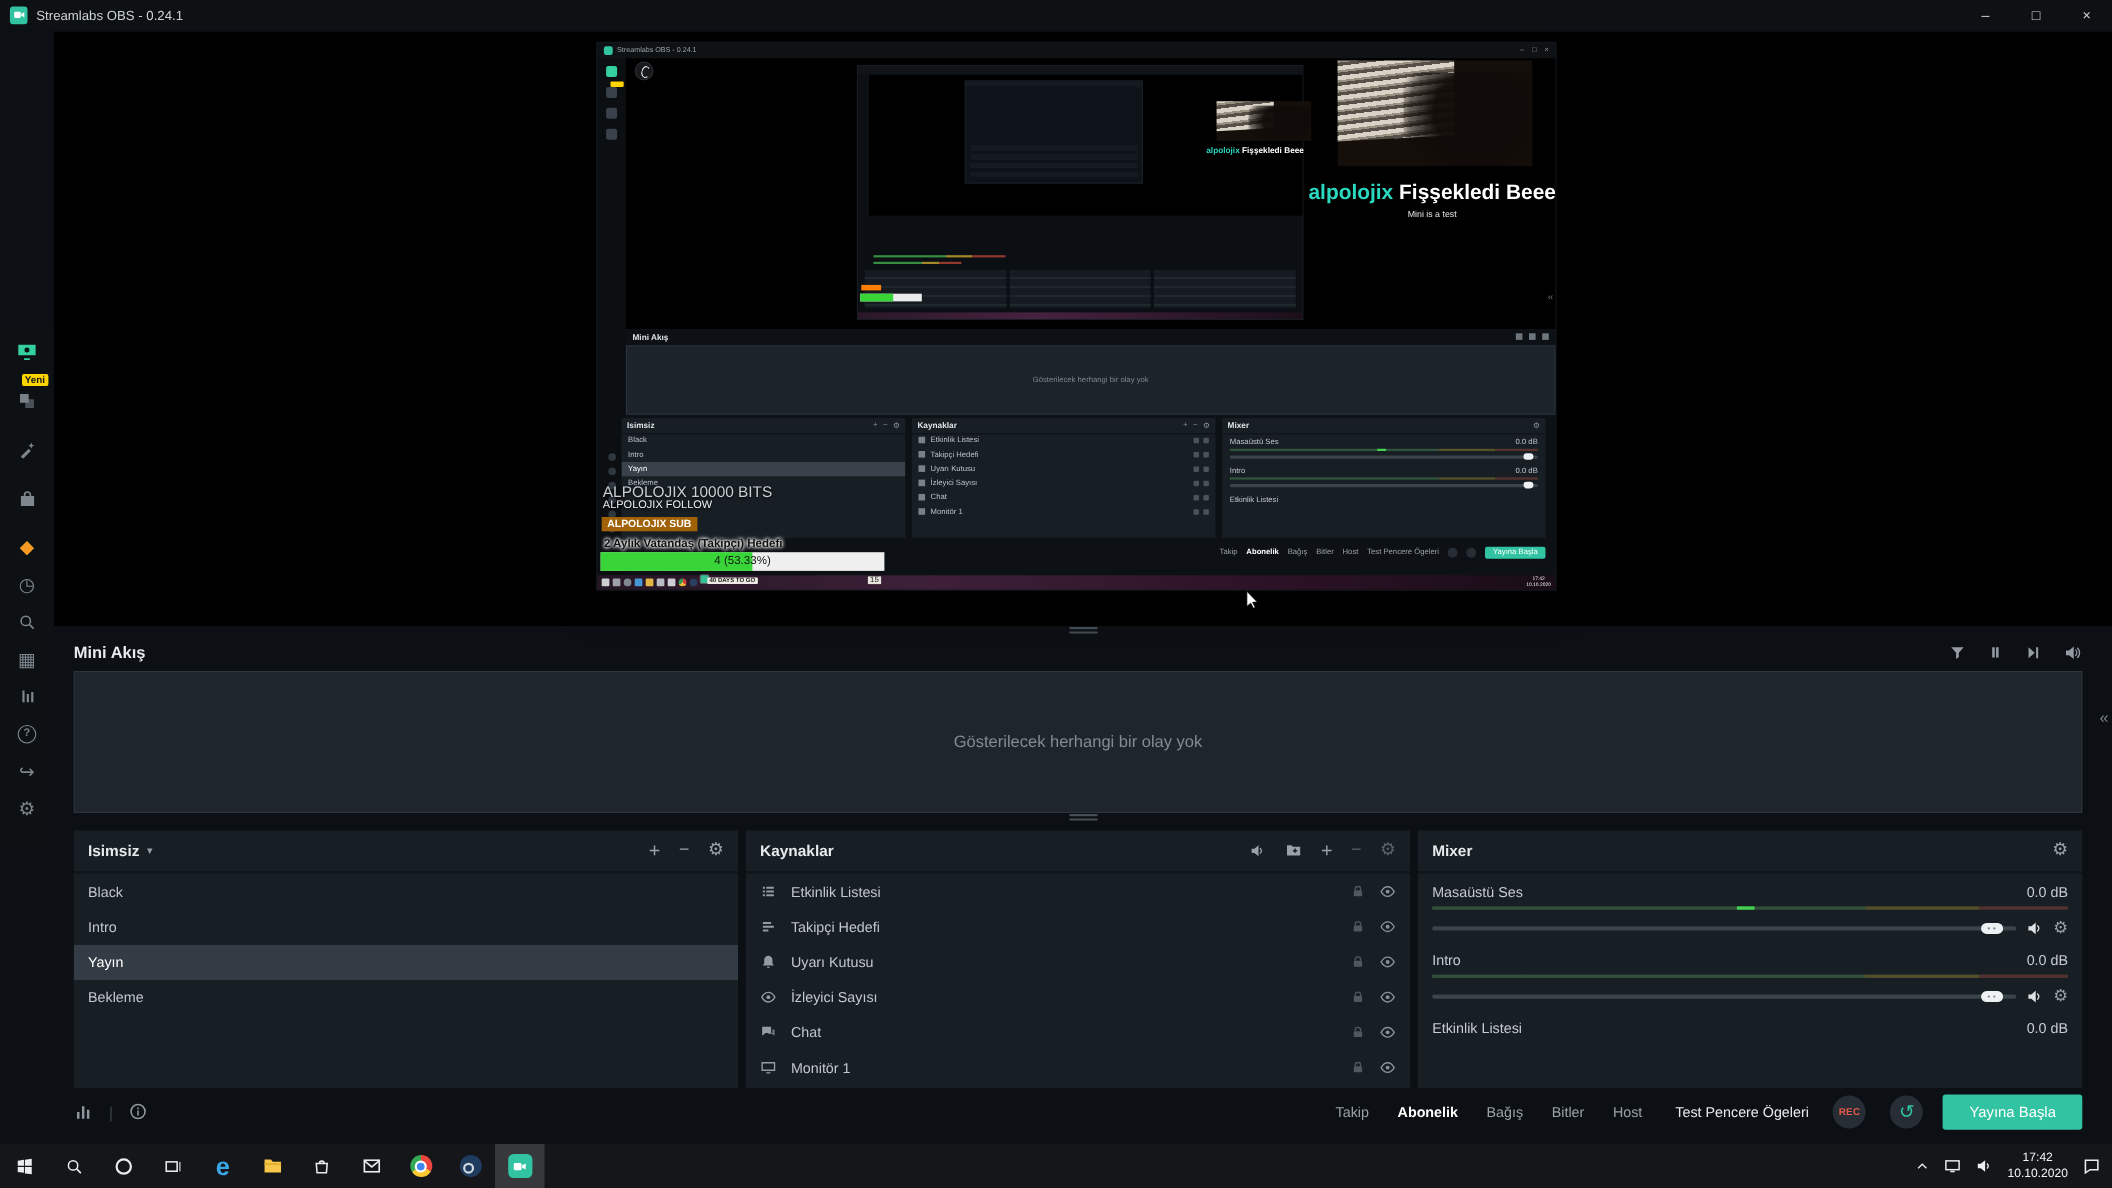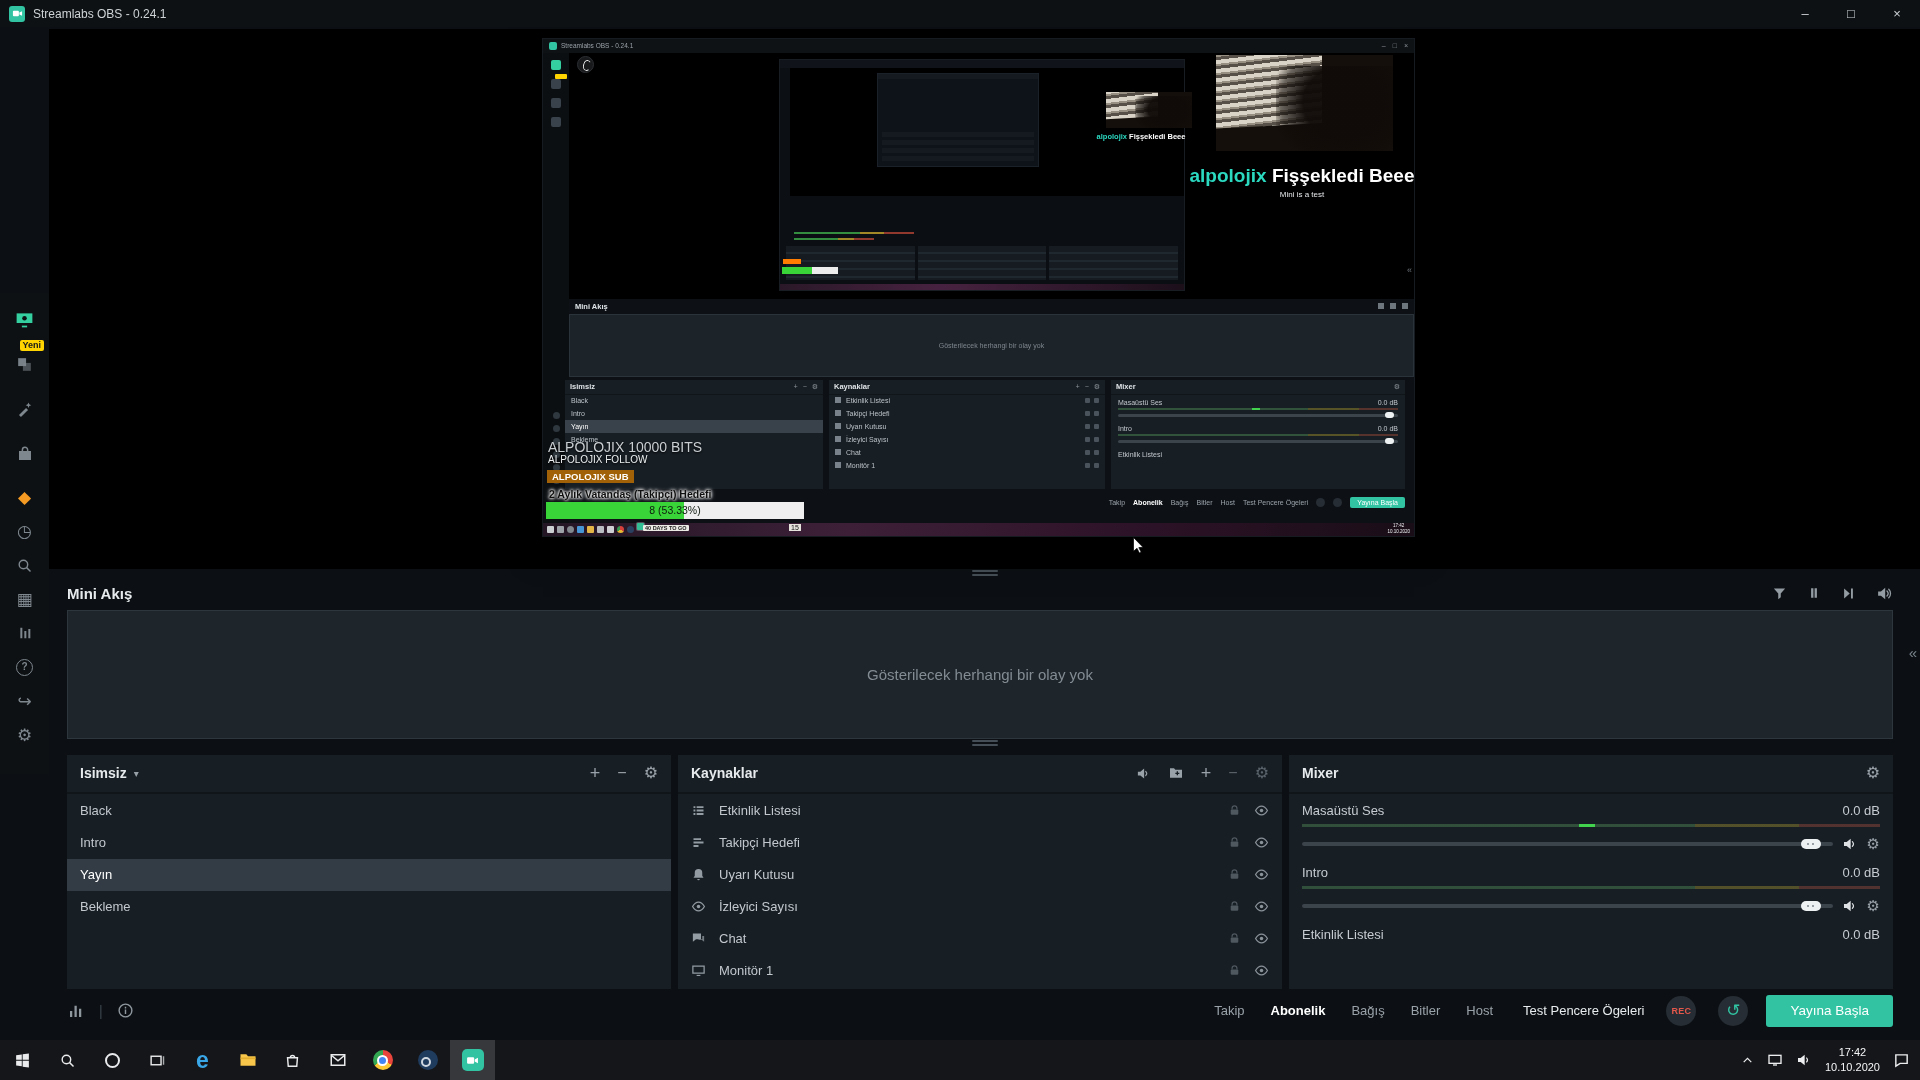--- a/index.html
+++ b/index.html
@@ -543,21 +543,21 @@
             <span>17:42</span><br><span>10.10.2020</span>
           </span>
         </div>
 
         <div class="ov-bits">ALPOLOJIX 10000 BITS</div>
         <div class="ov-follow">ALPOLOJIX FOLLOW</div>
         <div class="ov-sub">ALPOLOJIX SUB</div>
         <div class="ov-goalt">2 Aylık Vatandaş (Takipçi) Hedefi</div>
         <div class="ov-bar">
           <div class="ov-fill" style="width: 53.33%;"></div>
-          <span class="ov-val">8 (53.33%)</span>
+          <span class="ov-val">4 (53.33%)</span>
         </div>
         <span class="w1-chev">«</span>
       </div>
 
       <span class="cursor">
         <svg width="11" height="16" viewBox="0 0 11 16">
             <path d="M0.5 0.5l9.5 9.8-4.2.3 2.4 4.6-1.8.8-2.4-4.7-3.5 3z" fill="#fff" stroke="#000" stroke-width=".7"></path>
           </svg>
       </span>
     </div>

